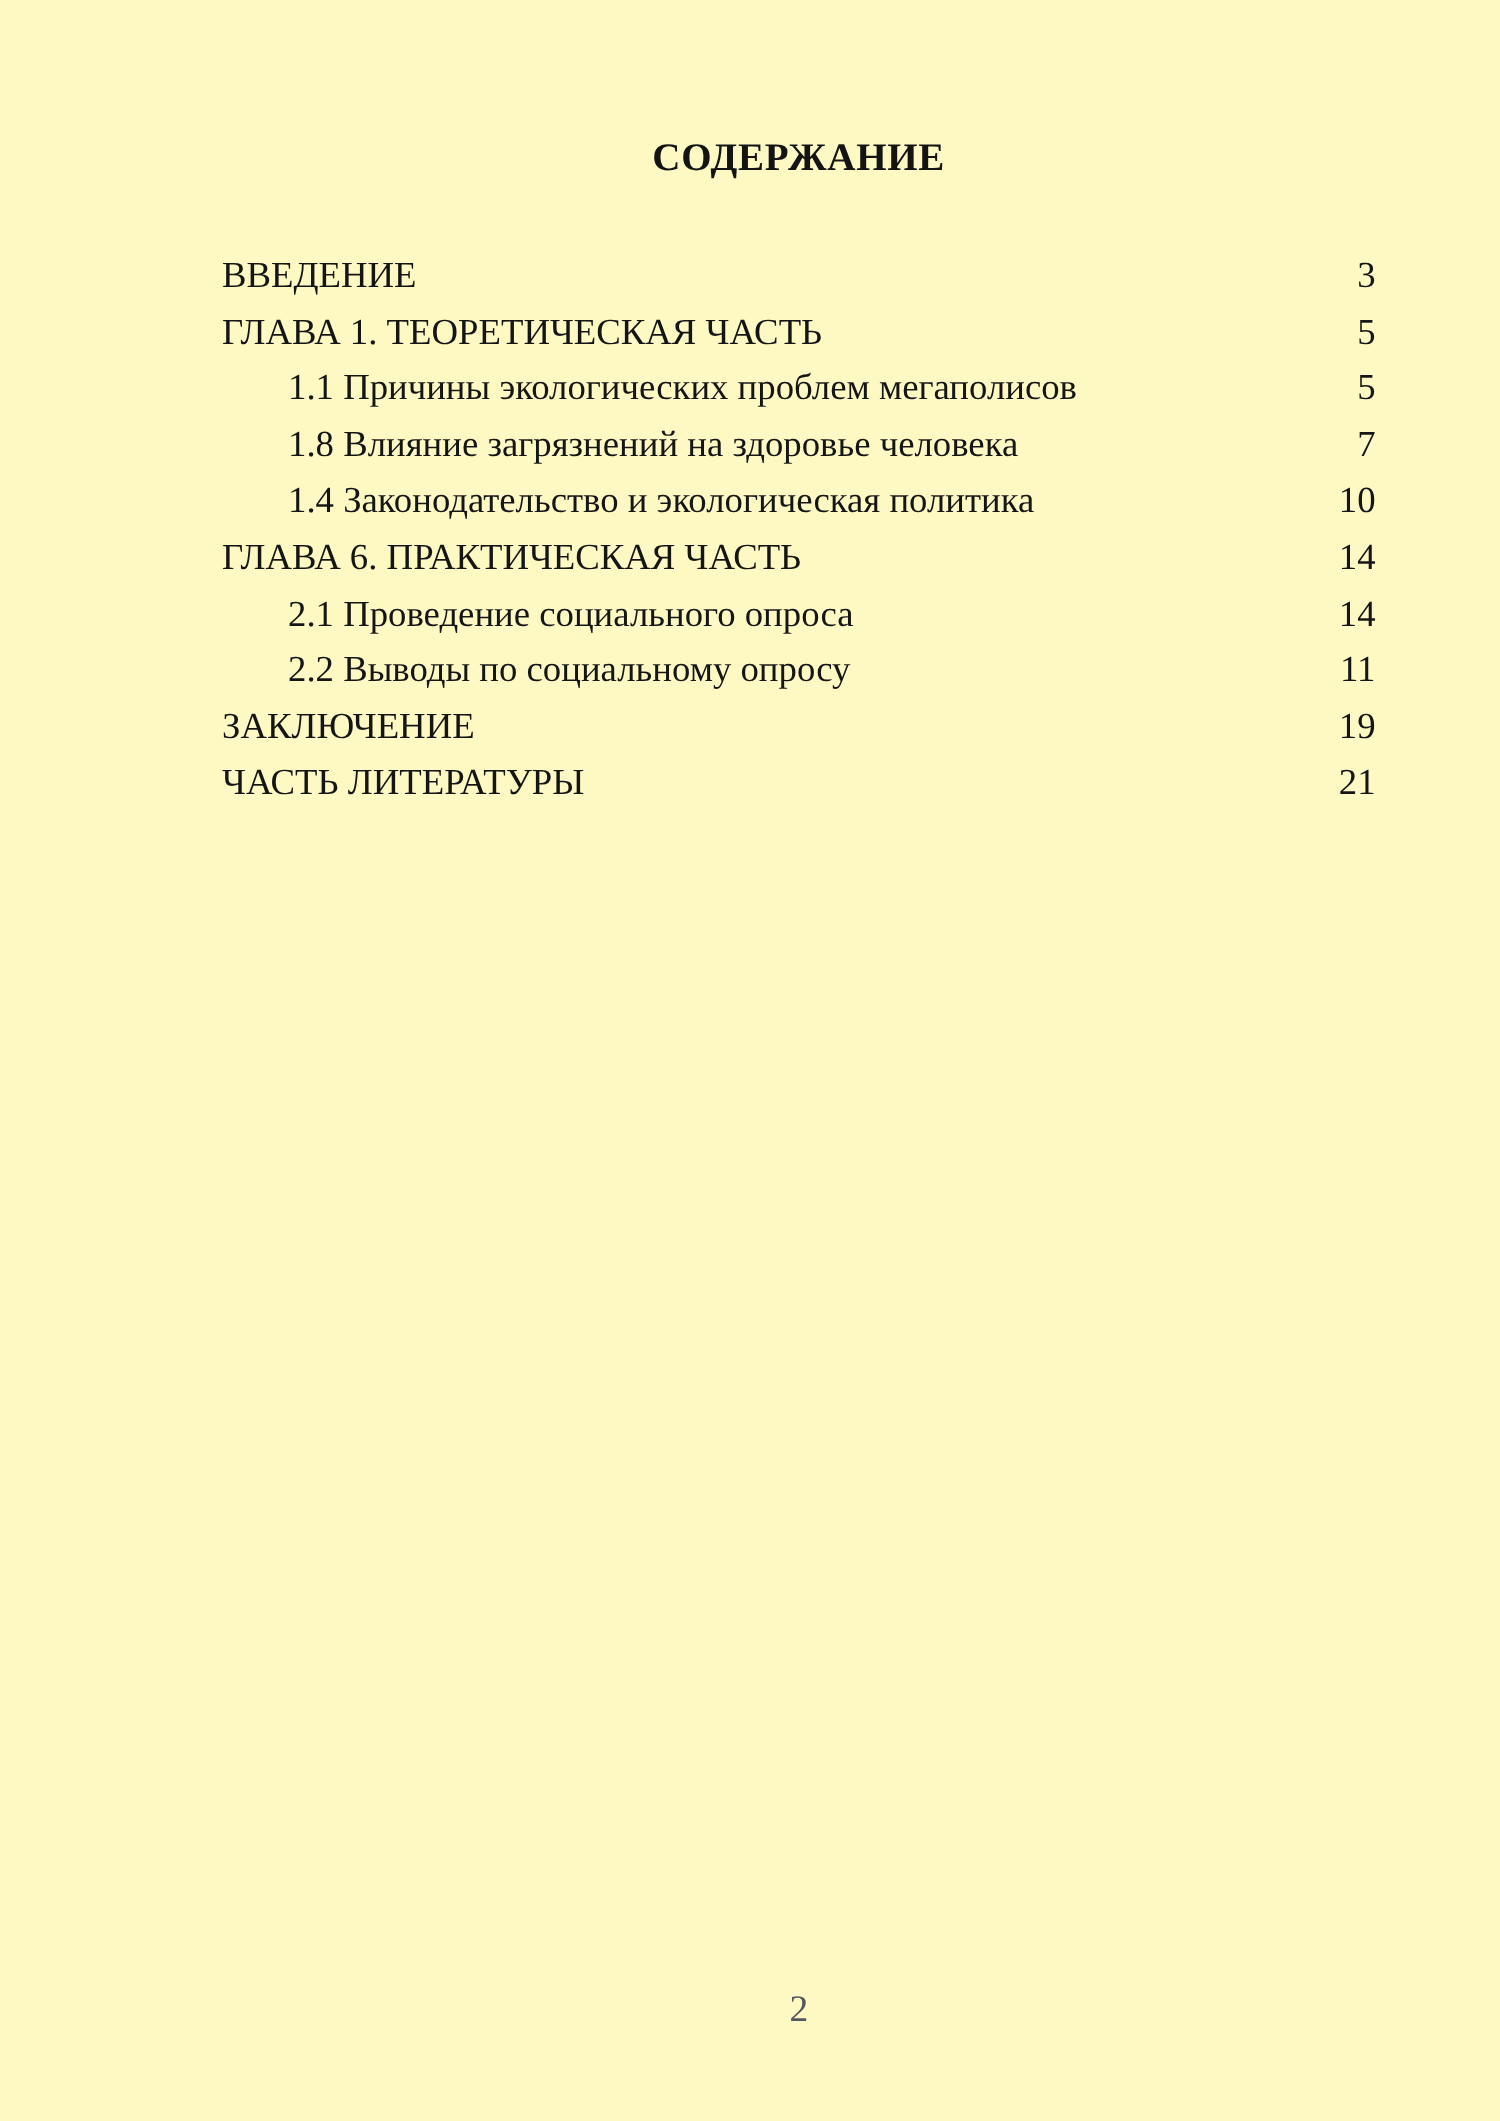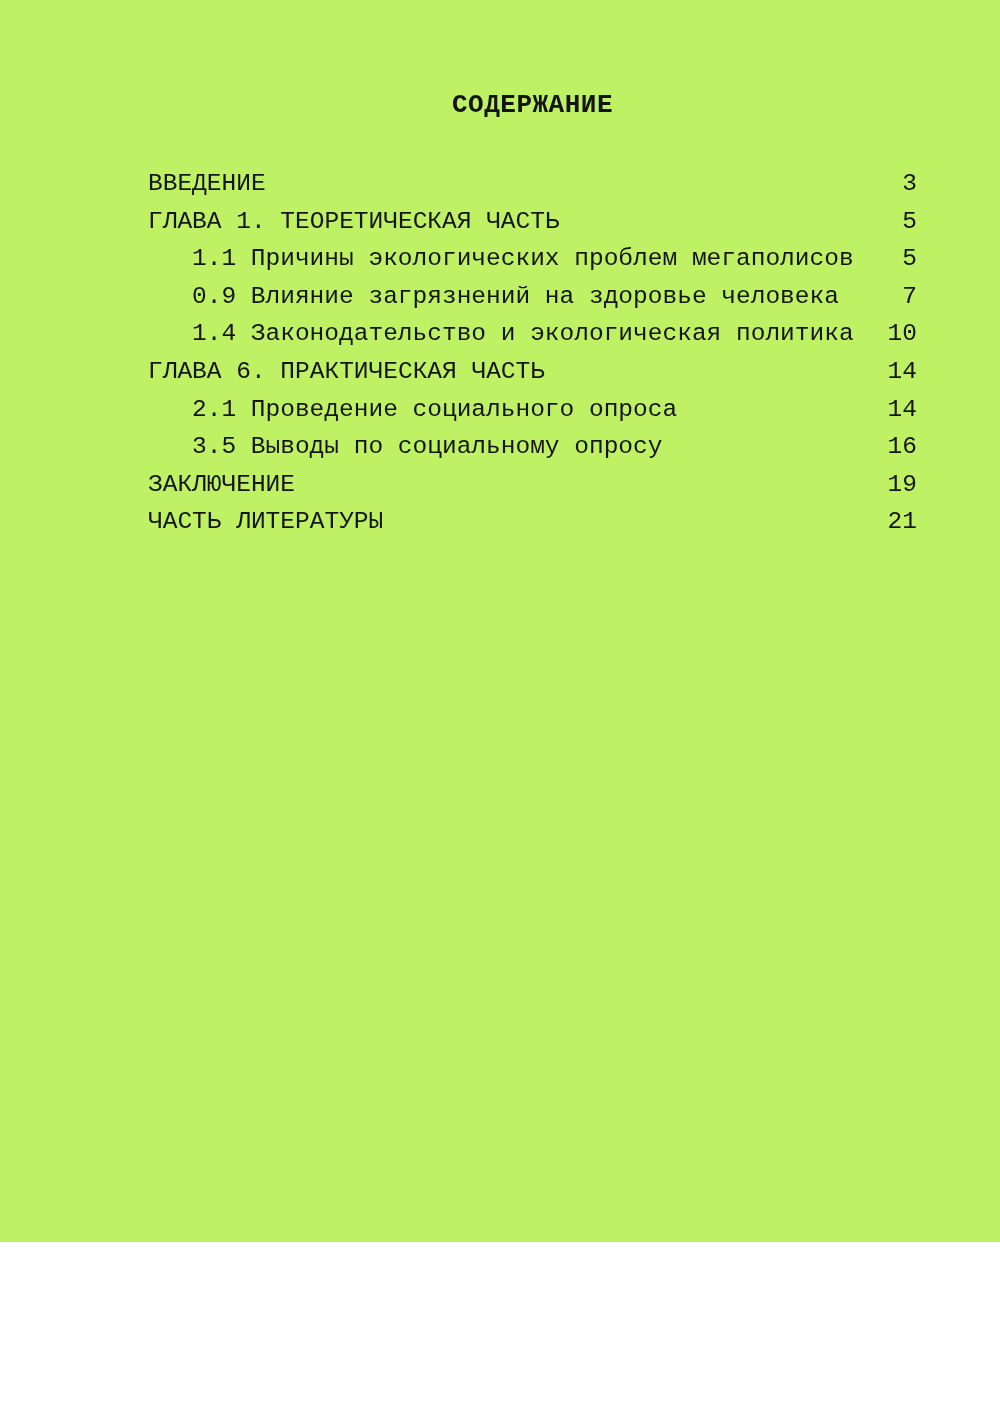--- a/index.html
+++ b/index.html
@@ -3,24 +3,24 @@
 <meta charset="utf-8">
 <style>
   html, body {
     margin: 0;
     padding: 0;
     background: #ffffff;
   }
   .page {
     position: relative;
     width: 1000px;
-    height: 1242px;
-    background: #bef264;
+    height: 1414px;
+    background: #fef9c3;
     overflow: hidden;
-    font-family: Liberation Mono, monospace;
+    font-family: Liberation Serif, serif;
     color: #151515;
   }
   .toc {
     position: absolute;
     left: 148px;
     top: 90px;
     width: 769px; 
   }
   .toc-title {
     text-align: center;
@@ -79,38 +79,38 @@
   </div>
         <div class="toc-row level-0">
     <span class="toc-label">ГЛАВА 1. ТЕОРЕТИЧЕСКАЯ ЧАСТЬ</span>
     <span class="toc-page">5</span>
   </div>
         <div class="toc-row level-1">
     <span class="toc-label">1.1 Причины экологических проблем мегаполисов</span>
     <span class="toc-page">5</span>
   </div>
         <div class="toc-row level-1">
-    <span class="toc-label">0.9 Влияние загрязнений на здоровье человека</span>
+    <span class="toc-label">1.8 Влияние загрязнений на здоровье человека</span>
     <span class="toc-page">7</span>
   </div>
         <div class="toc-row level-1">
     <span class="toc-label">1.4 Законодательство и экологическая политика</span>
     <span class="toc-page">10</span>
   </div>
         <div class="toc-row level-0">
     <span class="toc-label">ГЛАВА 6. ПРАКТИЧЕСКАЯ ЧАСТЬ</span>
     <span class="toc-page">14</span>
   </div>
         <div class="toc-row level-1">
     <span class="toc-label">2.1 Проведение социального опроса</span>
     <span class="toc-page">14</span>
   </div>
         <div class="toc-row level-1">
-    <span class="toc-label">3.5 Выводы по социальному опросу</span>
-    <span class="toc-page">16</span>
+    <span class="toc-label">2.2 Выводы по социальному опросу</span>
+    <span class="toc-page">11</span>
   </div>
         <div class="toc-row level-0">
     <span class="toc-label">ЗАКЛЮЧЕНИЕ</span>
     <span class="toc-page">19</span>
   </div>
         <div class="toc-row level-0">
     <span class="toc-label">ЧАСТЬ ЛИТЕРАТУРЫ</span>
     <span class="toc-page">21</span>
   </div>
       </div>

